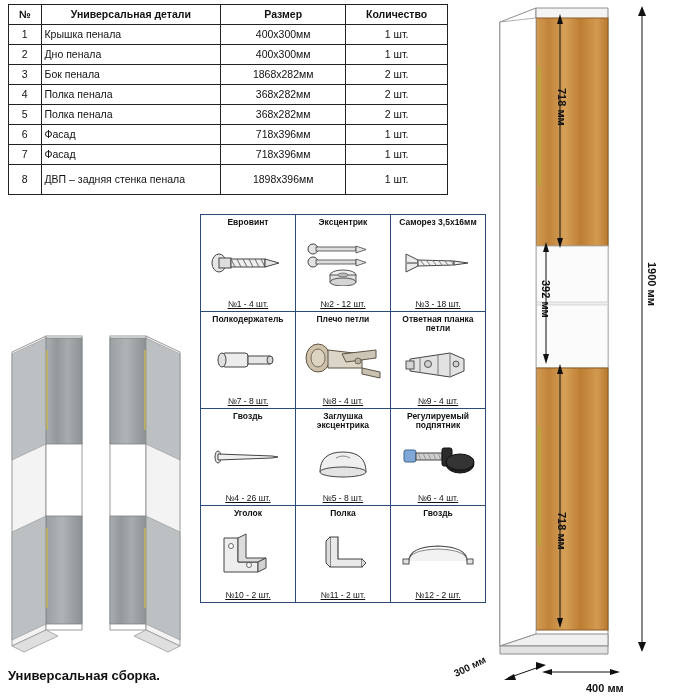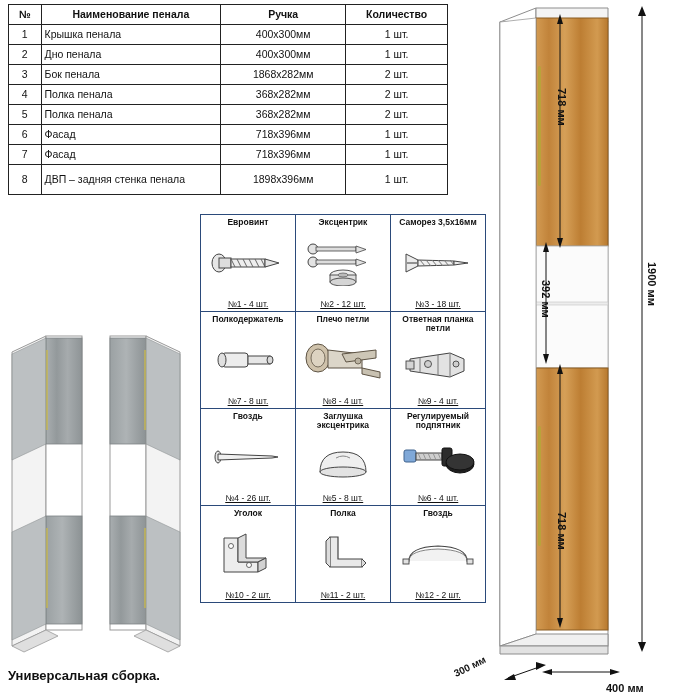--- a/index.html
+++ b/index.html
@@ -65,35 +65,35 @@
   }
   .vtext{
     writing-mode:vertical-rl;
     text-orientation:mixed;
   }
   #caption{
     position:absolute;left:8px;top:668px;
     font-size:13px;font-weight:bold;text-align:center;
   }
   #lbl-1900{position:absolute;left:646px;top:262px;}
-  #lbl-400{position:absolute;left:606px;top:682px;}
+  #lbl-400{position:absolute;left:586px;top:682px;}
   #lbl-300{position:absolute;left:452px;top:669px;transform:rotate(-26deg);transform-origin:left top;}
   #lbl-718a{position:absolute;left:556px;top:88px;}
   #lbl-392{position:absolute;left:540px;top:280px;}
   #lbl-718b{position:absolute;left:556px;top:512px;}
 </style>
 </head>
 <body>
 
 <table id="parts-table">
   <thead>
     <tr>
       <th class="col-num">№</th>
-      <th class="col-name">Наименование пенала</th>
-      <th class="col-size">Ручка</th>
+      <th class="col-name">Универсальная детали</th>
+      <th class="col-size">Размер</th>
       <th class="col-qty">Количество</th>
     </tr>
   </thead>
   <tbody>
     <tr>
       <td>1</td>
       <td class="name">Крышка пенала</td>
       <td>400х300мм</td>
       <td>1 шт.</td>
     </tr>

